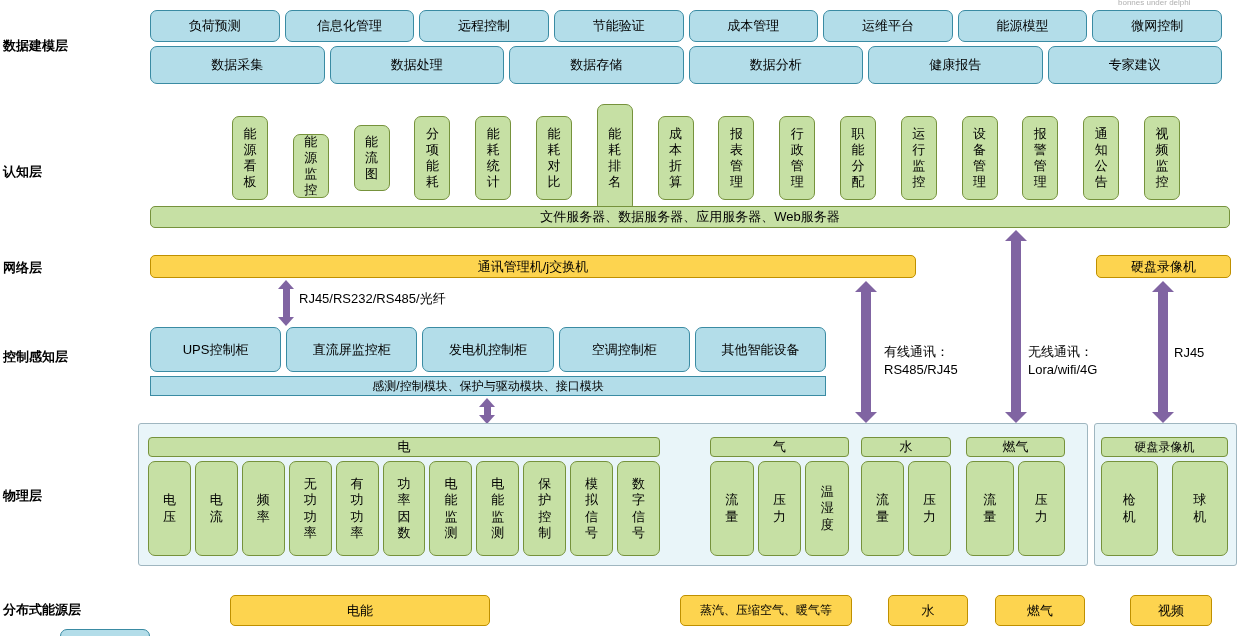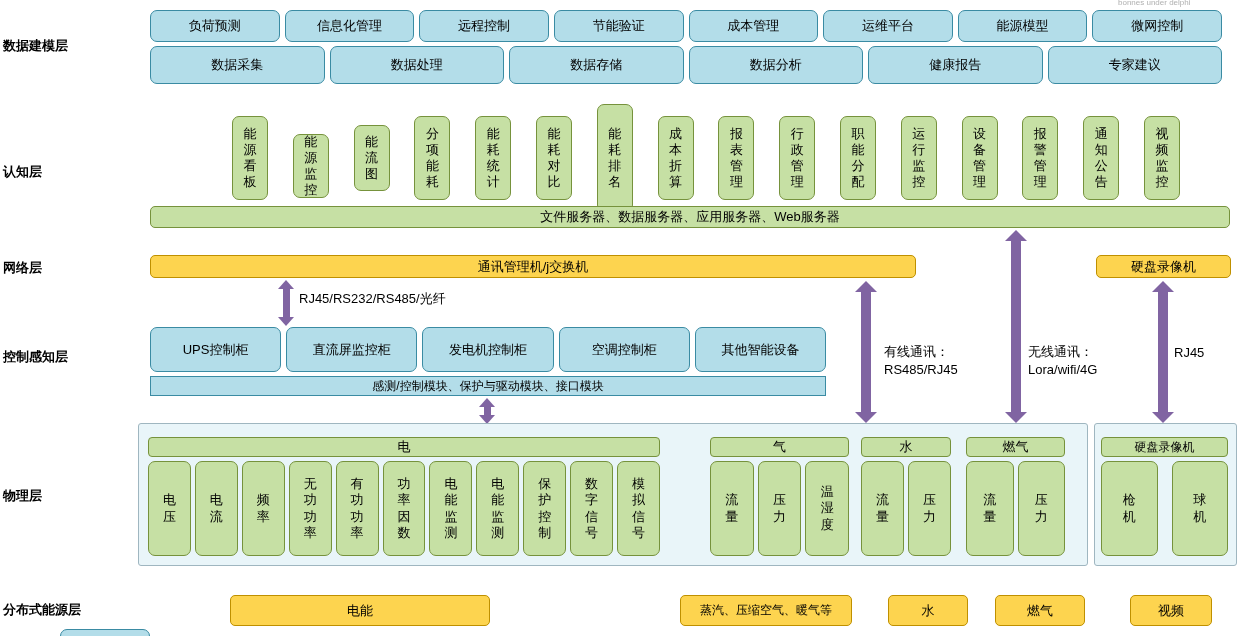--- a/index.html
+++ b/index.html
@@ -250,24 +250,24 @@
         <div class="box green">
           <span class="vlabel">电能监测</span>
         </div>
         <div class="box green">
           <span class="vlabel">电能监测</span>
         </div>
         <div class="box green">
           <span class="vlabel">保护控制</span>
         </div>
         <div class="box green">
+          <span class="vlabel">模拟信号</span>
+        </div>
+        <div class="box green">
           <span class="vlabel">数字信号</span>
-        </div>
-        <div class="box green">
-          <span class="vlabel">模拟信号</span>
         </div>
       </div>
   </div>
 
   <div class="pgroup" style="left:710px; top:437px; width:139px;">
     <div class="box green gbar">
         <span>气</span>
       </div>
     <div class="pitems" id="pg1">
         <div class="box green">

